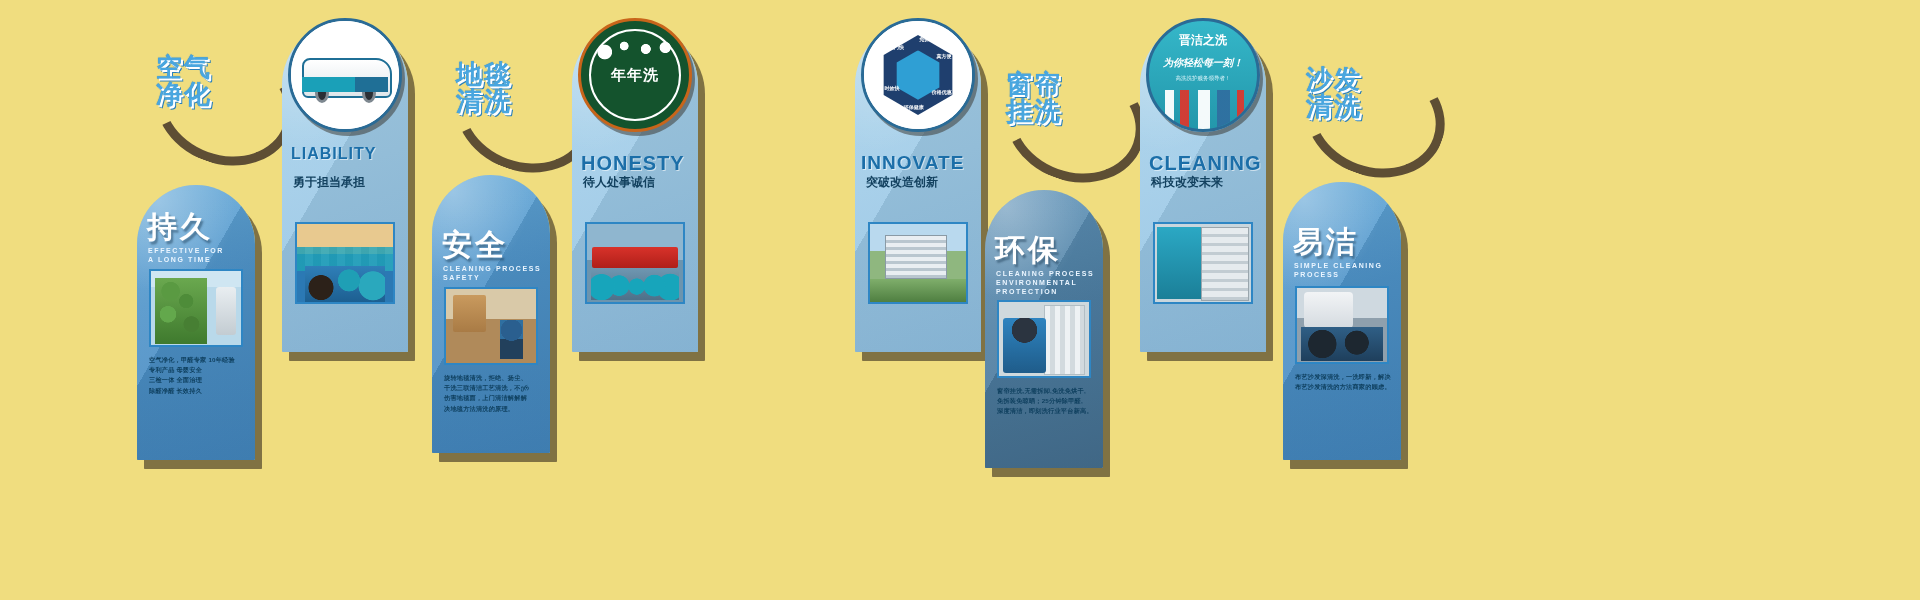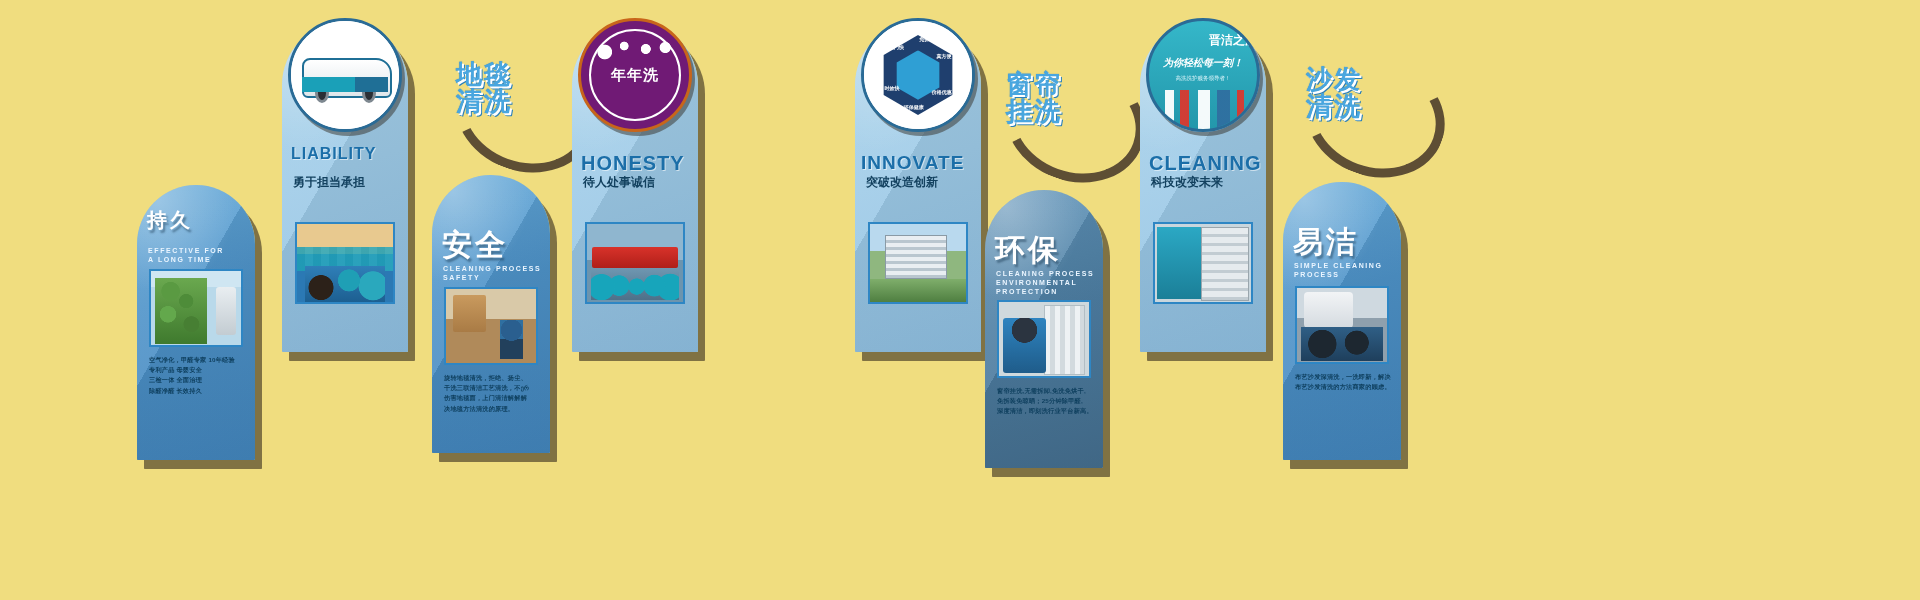--- a/index.html
+++ b/index.html
@@ -274,41 +274,41 @@
   .hexlabel {
     position:absolute; color:#0f2e52; font-size:5px; font-weight:bold;
     white-space:nowrap; transform:translate(-50%,-50%);
   }
   .hexlabel.w { color:#ffffff; }
 
   
   .tealbadge { background:linear-gradient(180deg,#35b7c9,#2397ab); }
   .tealbadge .t1 {
     position:absolute; left:0; right:0; top:10%;
-    text-align:right; color:#ffffff; font-size:12px; font-weight:bold;
+    text-align:center; color:#ffffff; font-size:12px; font-weight:bold;
   }
   .tealbadge .t2 {
     position:absolute; left:0; right:0; top:32%;
     text-align:center; color:#ffffff; font-size:10px; font-weight:bold;font-style:italic;
   }
   .tealbadge .t3 {
     position:absolute; left:0; right:0; top:50%;
     text-align:center; color:#dff6fb; font-size:5.5px;
   }
   .tealbadge .city {
     position:absolute; left:8%; right:8%; bottom:0; height:36%;
     background:
       linear-gradient(90deg, transparent 0 8%, #ffffff 8% 18%, transparent 18% 24%,
         #d8392f 24% 34%, transparent 34% 44%, #ffffff 44% 58%, transparent 58% 66%,
         #2f6fa0 66% 80%, transparent 80% 88%, #d8392f 88% 96%, transparent 96%);
     opacity:.95;
   }
 
   
-  .orangebadge { background:#701a75; }
+  .orangebadge { background:#14532d; }
   .orangebadge .ring {
     position:absolute; inset:7%; border:2px solid #fff; border-radius:50%;
   }
   .orangebadge .label {
     position:absolute; left:0; right:0; top:42%;
     text-align:center; color:#ffffff; font-size:15px; font-weight:bold;
     letter-spacing:1px;
   }
   .orangebadge .tools {
     position:absolute; left:0; right:0; top:12%; height:28%;
@@ -317,24 +317,29 @@
       radial-gradient(circle at 40% 40%, #ffffff 0 6%, transparent 7%),
       radial-gradient(circle at 60% 50%, #ffffff 0 7%, transparent 8%),
       radial-gradient(circle at 78% 45%, #ffffff 0 6%, transparent 7%);
   }
 </style>
 </head>
 <body>
 
 <div id="stage">
 
+  <div class="floatlabel" style="left:150px; top:48px;">
+    <div class="crescent"></div>
+    <div class="txt">空气
+净化</div>
+  </div>
 
   <div class="pillar short" style="left:137px; top:185px; width:118px; height:275px;">
     <div class="sheen"></div>
-    <div class="bigword" style="left:10px; top:22px; font-size:20px;">持久</div>
+    <div class="bigword" style="left:10px; top:22px; font-size:30px;">持久</div>
     <div class="engsmall" style="left:11px; top:62px;">EFFECTIVE FOR
 A LONG TIME</div>
     <div class="photo" style="left:12px; top:84px; width:94px; height:78px;">
       <div class="sc greenwall ph"></div>
     </div>
     <div class="body-text" style="left:12px; top:170px; width:96px;">空气净化，甲醛专家 10年经验
 专利产品 母婴安全
 三检一体 全面治理
 除醛净醛 长效持久</div>
   </div>

